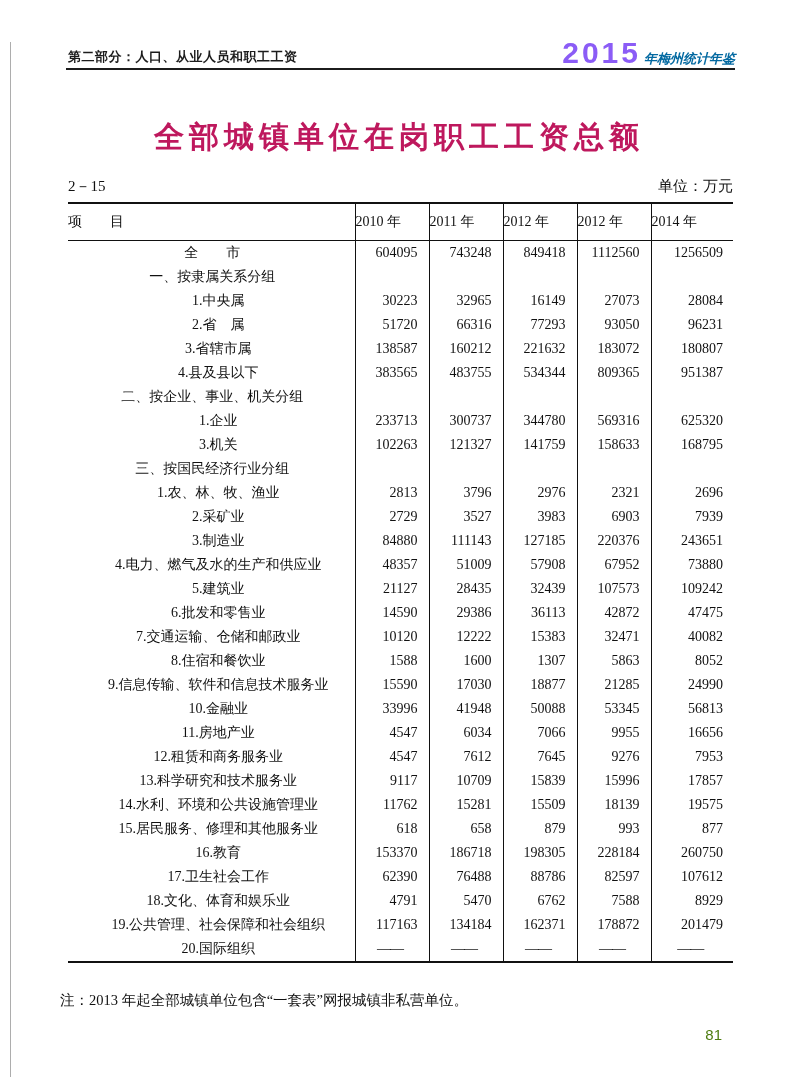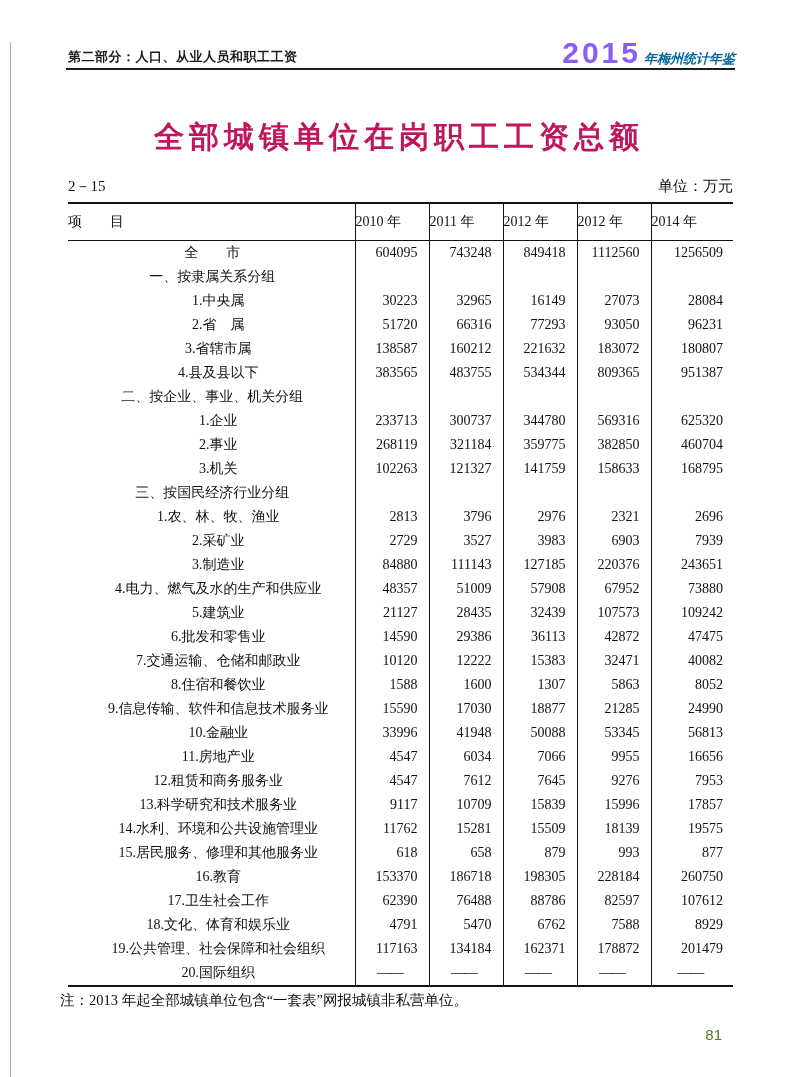--- a/index.html
+++ b/index.html
@@ -186,28 +186,20 @@
         </tr>
         <tr>
           <td class="label indent-1">1.企业</td>
           <td class="val">233713</td>
           <td class="val">300737</td>
           <td class="val">344780</td>
           <td class="val">569316</td>
           <td class="val last">625320</td>
         </tr>
         <tr>
-          <td class="label indent-1">2.事业</td>
-          <td class="val">268119</td>
-          <td class="val">321184</td>
-          <td class="val">359775</td>
-          <td class="val">382850</td>
-          <td class="val last">460704</td>
-        </tr>
-        <tr>
           <td class="label indent-1">3.机关</td>
           <td class="val">102263</td>
           <td class="val">121327</td>
           <td class="val">141759</td>
           <td class="val">158633</td>
           <td class="val last">168795</td>
         </tr>
         <tr>
           <td class="label indent-0">三、按国民经济行业分组</td>
           <td class="val"></td>

